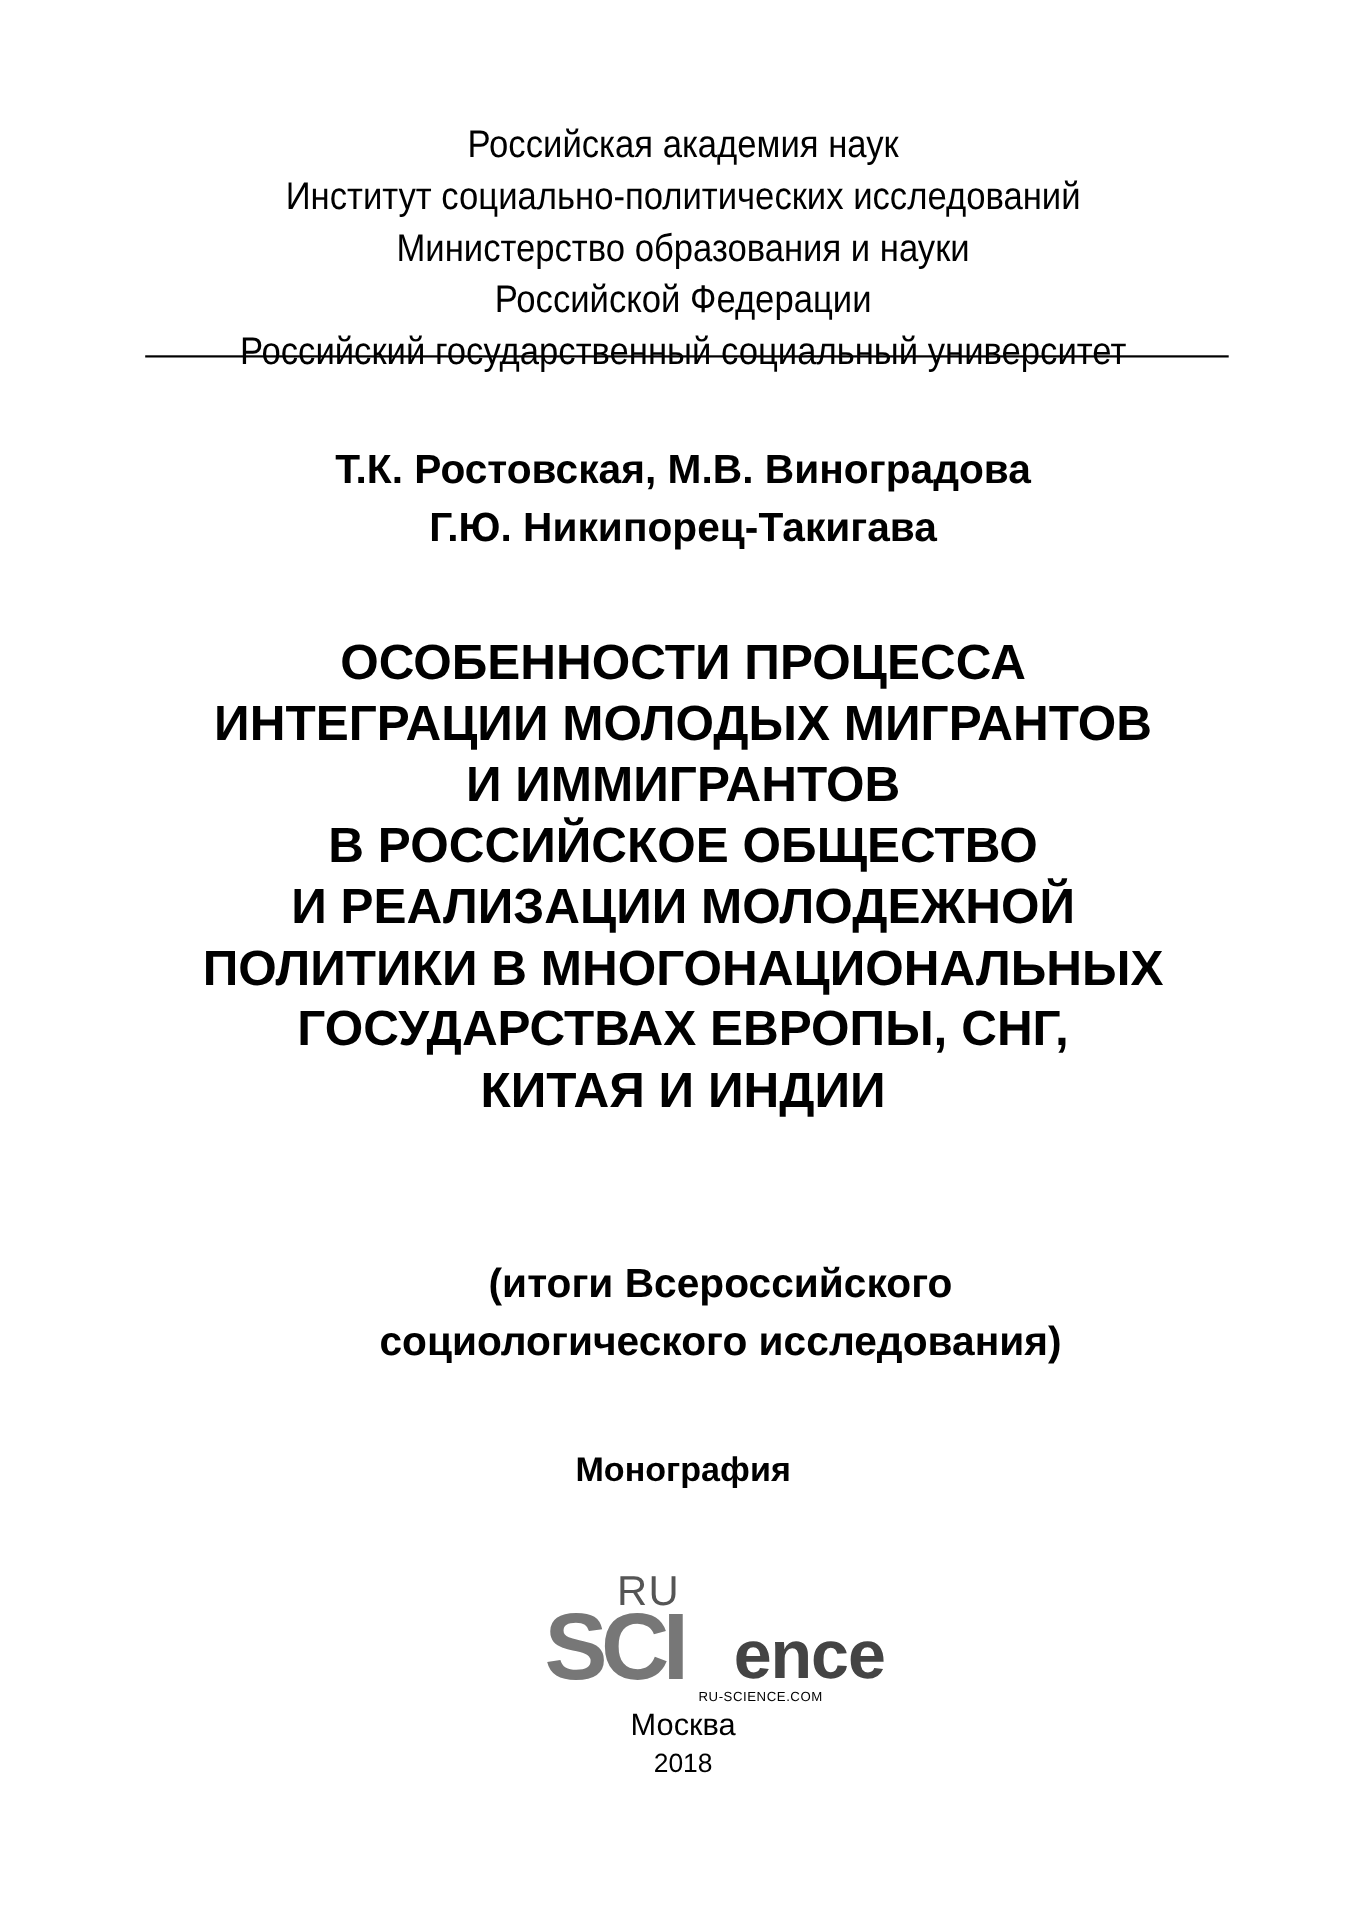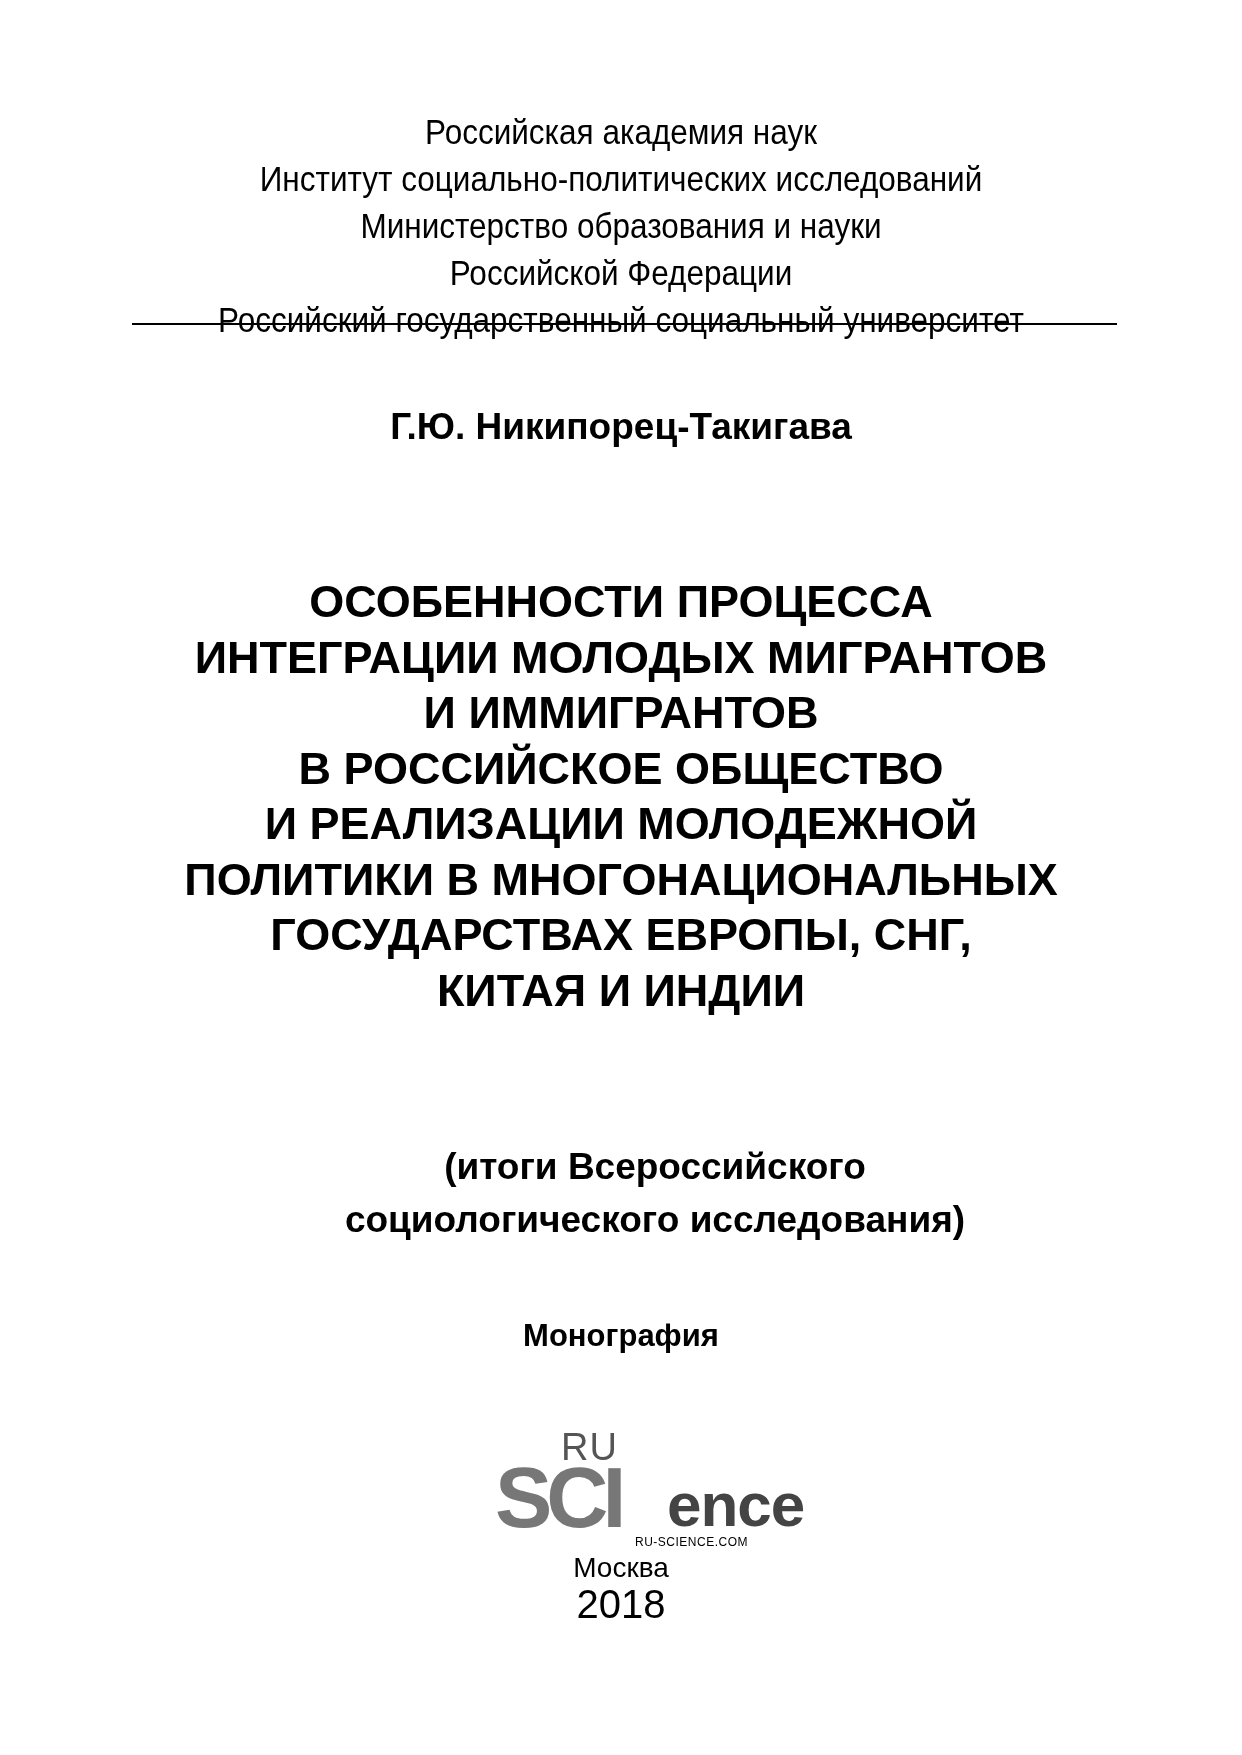--- a/index.html
+++ b/index.html
@@ -10,36 +10,37 @@
   .authors { top:400px; font-size:37px; line-height:53px; font-weight:bold; }
   .title { top:574px; font-size:45px; line-height:55.5px; font-weight:bold; }
   .subtitle { top:1140px; font-size:37px; line-height:53px; font-weight:bold;margin-left:34px; }
   .genre { top:1318px; font-size:31px; font-weight:bold; }
   .logo { position:absolute; left:495px; top:1420px; width:270px; height:128px; }
   .logo .ru { position:absolute; left:66px; top:6px; font-size:38px; font-weight:normal; color:#555; letter-spacing:1px; }
   .logo .sc { position:absolute; left:0; top:34px; font-size:86px; font-weight:bold; color:#777; letter-spacing:-6px; line-height:86px; }
   .logo .ence { position:absolute; left:172px; top:54px; font-size:62px; color:#444; line-height:62px; letter-spacing:-1px;font-weight:bold; }
   .logo .url { position:absolute; left:140px; top:115px; font-size:12px; color:#000000; letter-spacing:0.5px; }
   .city { top:1549px; font-size:28px; line-height:38px; }
-  .year { top:1585px; font-size:40px; line-height:38px; }
+  .year { top:1585px; font-size:24px; line-height:38px; }
 </style>
 </head>
 <body>
 
 <div class="center org">
   <div>Российская академия наук</div>
   <div>Институт социально-политических исследований</div>
   <div>Министерство образования и науки</div>
   <div>Российской Федерации</div>
   <div>Российский государственный социальный университет</div>
 </div>
 
 <div class="rule"></div>
 
 <div class="center authors">
+  <div>Т.К. Ростовская, М.В. Виноградова</div>
   <div>Г.Ю. Никипорец-Такигава</div>
 </div>
 
 <div class="center title">
   <div>ОСОБЕННОСТИ ПРОЦЕССА</div>
   <div>ИНТЕГРАЦИИ МОЛОДЫХ МИГРАНТОВ</div>
   <div>И ИММИГРАНТОВ</div>
   <div>В РОССИЙСКОЕ ОБЩЕСТВО</div>
   <div>И РЕАЛИЗАЦИИ МОЛОДЕЖНОЙ</div>
   <div>ПОЛИТИКИ В МНОГОНАЦИОНАЛЬНЫХ</div>

